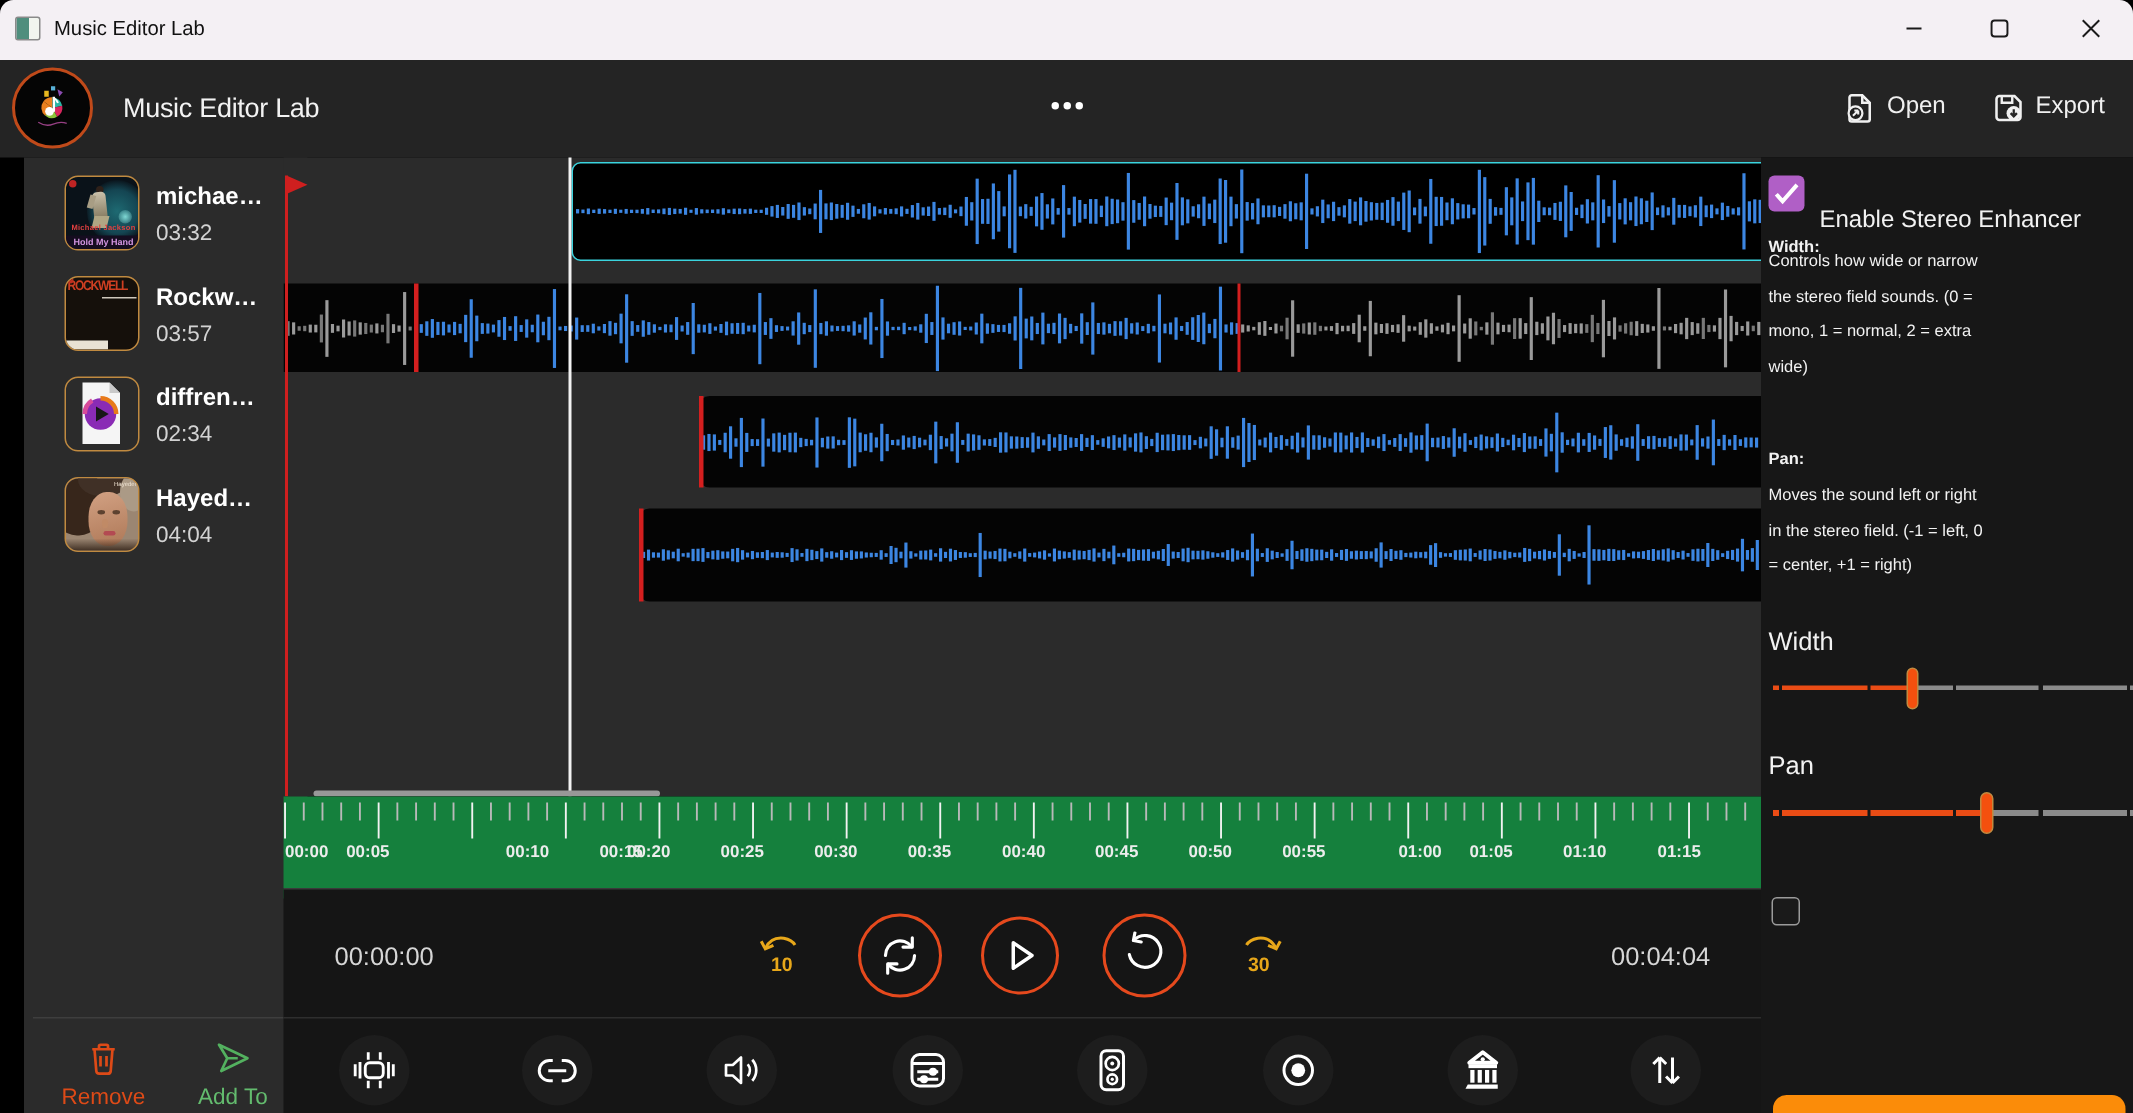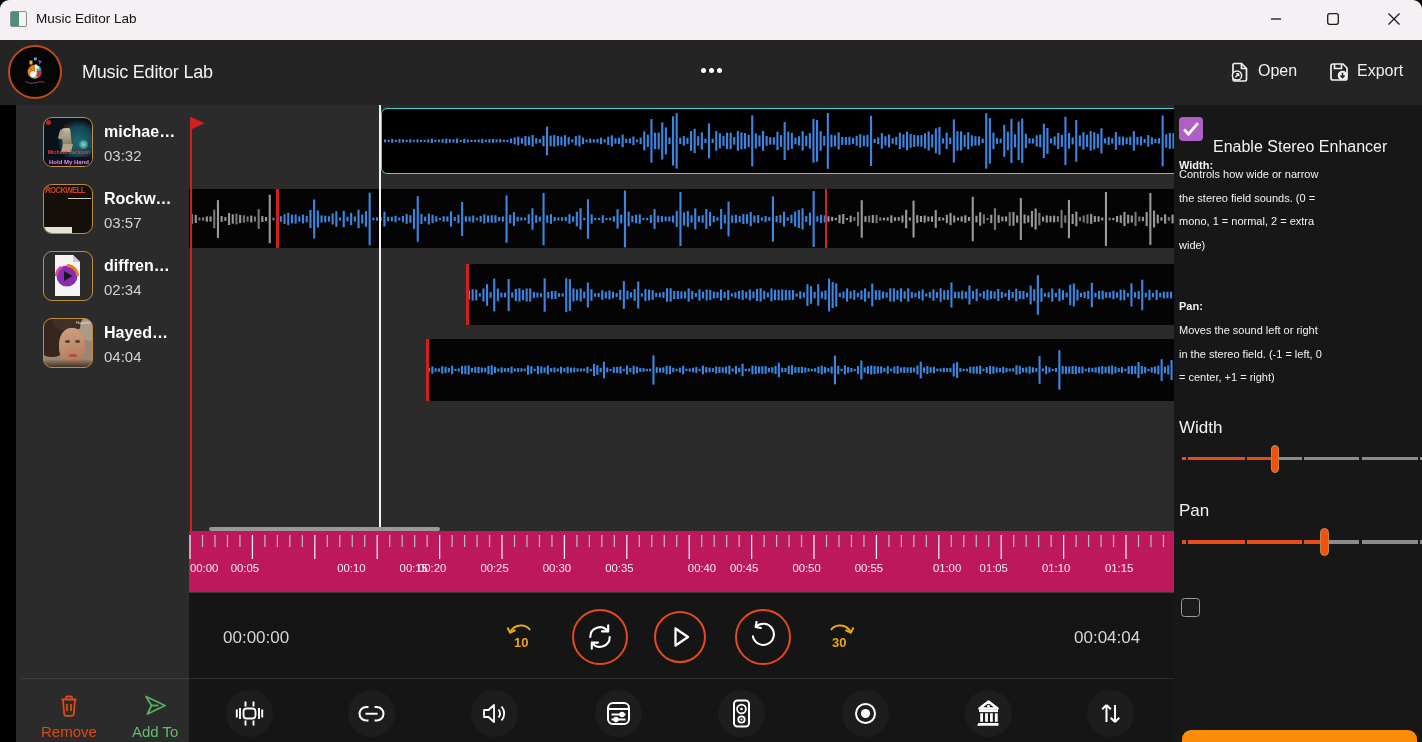--- a/index.html
+++ b/index.html
@@ -40,22 +40,22 @@
 #clip2 { left:0px; top:83.5px; width:985px; height:59px; }
 #clip3 { left:277px; top:158.5px; width:708px; height:61px; border-radius:7px 0 0 7px; }
 #clip4 { left:237px; top:233.5px; width:748px; height:62.5px; border-radius:7px 0 0 7px; }
 .rededge { position:absolute; left:0; top:0; width:2.6px; height:100%; background:#d41f1f; }
 #flagpole { position:absolute; left:0.5px; top:12px; width:2.2px; height:414px; background:#cf1f1f; }
 #playhead { position:absolute; left:189.5px; top:-2px; width:2.4px; height:428px; background:#f2f2f2; }
 #scrollbar { position:absolute; left:20px; top:422px; width:231px; height:3.6px;
   background:#989898; border-radius:2px; }
 
 
-#ruler { position:absolute; left:189px; top:531px; width:985px; height:68px; background:#be185d;
-  overflow:hidden; }
+#ruler { position:absolute; left:189px; top:531px; width:985px; height:68px; background:#15803d;
+  overflow:hidden;font-weight:bold; }
 .rlbl { position:absolute; top:30.5px; font-size:11.3px; color:#ececec; width:44px; }
 
 
 #transport { position:absolute; left:189px; top:592px; width:985px; height:86px;
   background:#151515; border-top:1px solid #3a3a3a; }
 .tcirc { position:absolute; border:2.2px solid #e5491d; border-radius:50%; }
 .ttime { position:absolute; font-size:17px; color:#d6d6d6; }
 
 
 #toolbar { position:absolute; left:189px; top:678px; width:985px; height:64px;
@@ -1212,21 +1212,21 @@
         <rect x="973.84" y="4" width="1.25" height="12" fill="#b9b9b9"></rect>
       </svg>
     <div class="rlbl" style="left:1px;">00:00</div>
       <div class="rlbl" style="left:41.8px;">00:05</div>
       <div class="rlbl" style="left:104.2px;margin-left:44px;">00:10</div>
       <div class="rlbl" style="left:166.6px;padding-left:44px;">00:15</div>
       <div class="rlbl" style="left:229.0px;">00:20</div>
       <div class="rlbl" style="left:291.4px;">00:25</div>
       <div class="rlbl" style="left:353.8px;">00:30</div>
       <div class="rlbl" style="left:416.2px;">00:35</div>
-      <div class="rlbl" style="left:491px;text-align:center;">00:40</div>
+      <div class="rlbl" style="left:479px;">00:40</div>
       <div class="rlbl" style="left:541.0px;">00:45</div>
       <div class="rlbl" style="left:603.4px;">00:50</div>
       <div class="rlbl" style="left:665.8px;">00:55</div>
       <div class="rlbl" style="left:728.2px;text-align:right;">01:00</div>
       <div class="rlbl" style="left:790.6px;">01:05</div>
       <div class="rlbl" style="left:853.0px;">01:10</div>
       <div class="rlbl" style="left:916px;">01:15</div>
   </div>
 
   <div id="transport">

